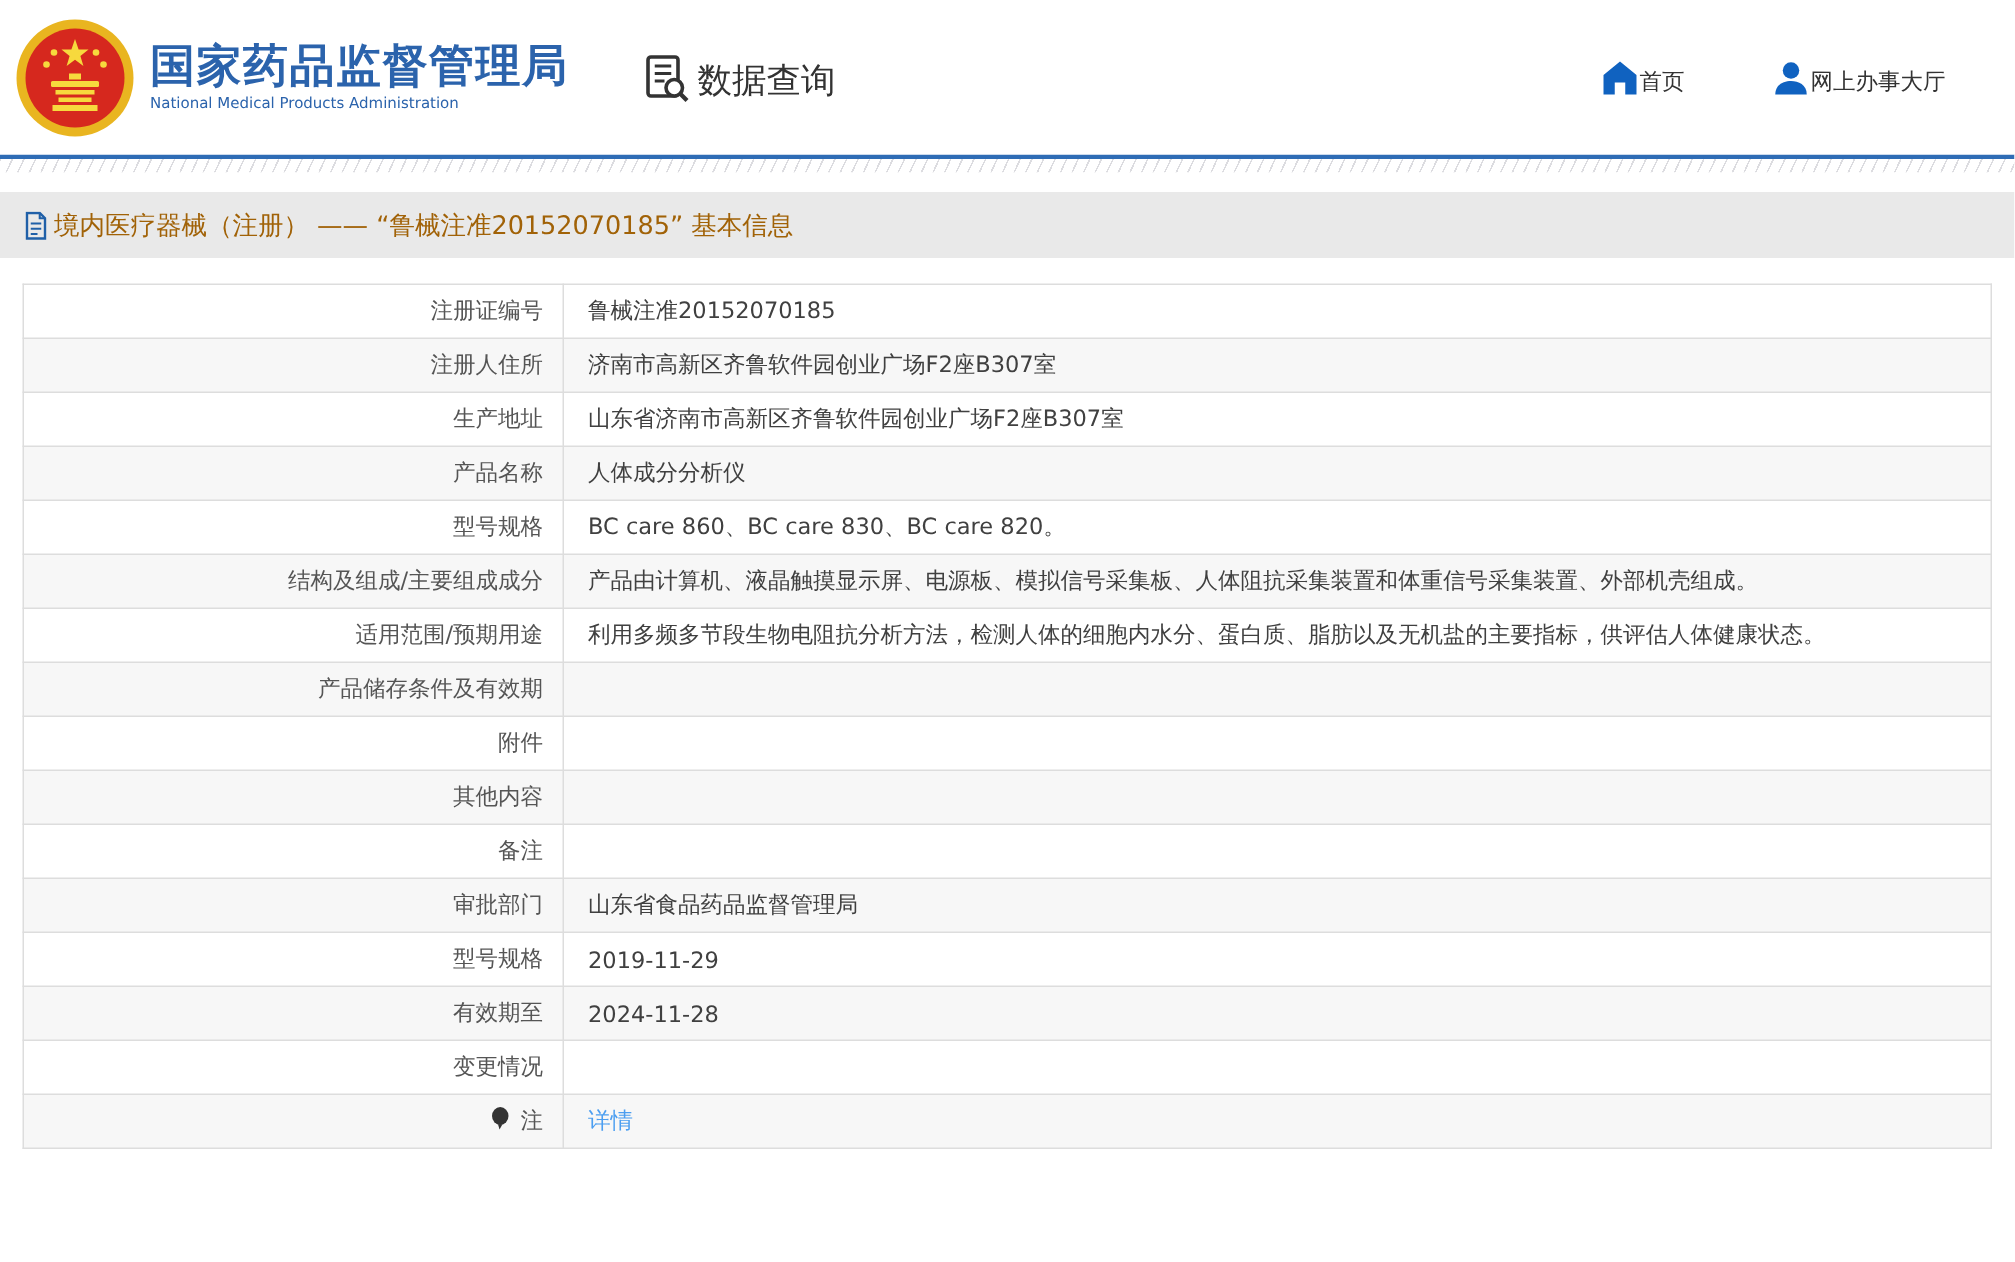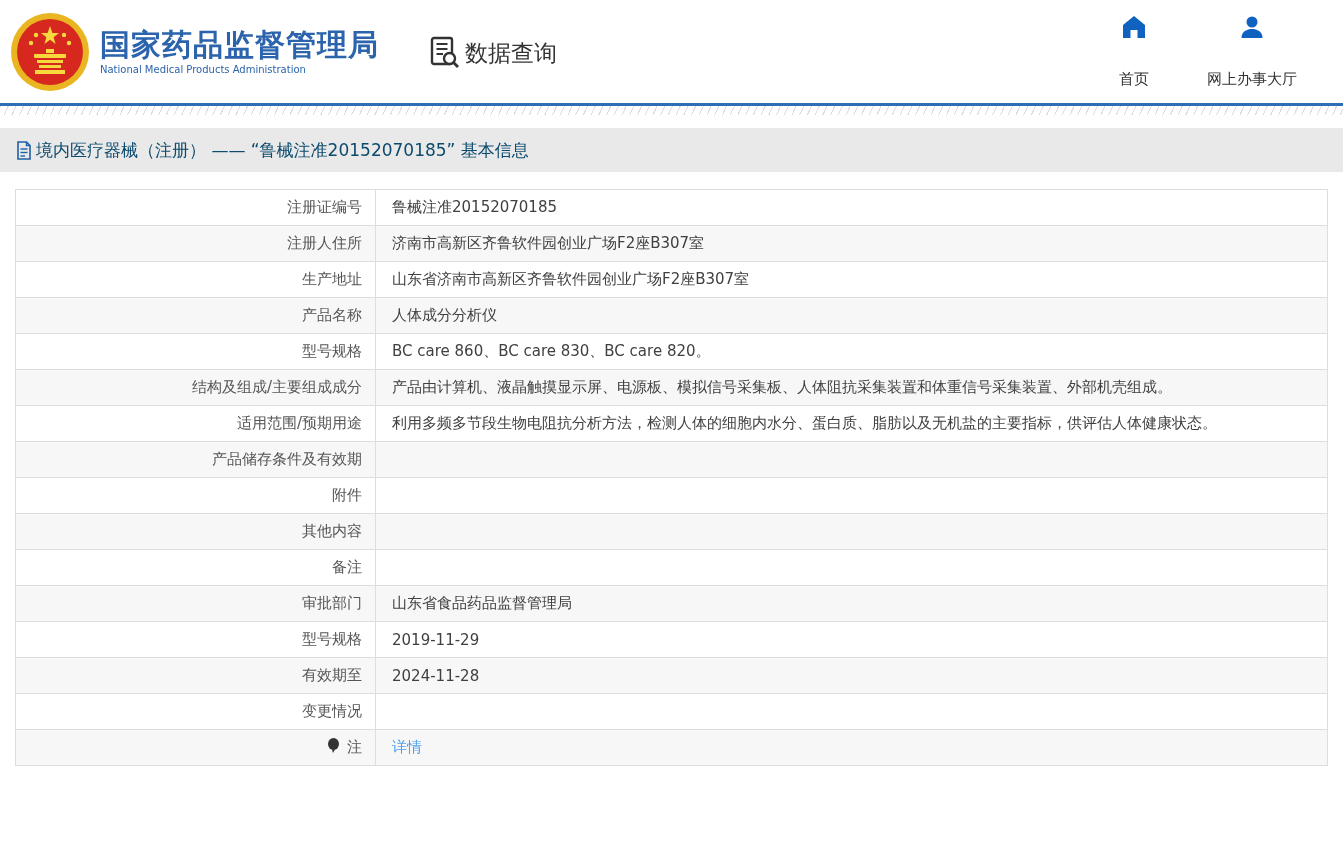--- a/index.html
+++ b/index.html
@@ -9,34 +9,34 @@
   .header { height:103px; display:flex; align-items:center; background:#fff; position:relative; }
   .logo-wrap { display:flex; align-items:center; margin-left:10px; cursor:pointer; }
   .emblem { width:80px; height:80px; flex:0 0 80px; }
   .logo-text { margin-left:10px; }
   .logo-title { font-size:30px; font-weight:bold; color:#2b63ac; letter-spacing:1px; line-height:1.15; }
   .logo-sub { font-size:10px; color:#2b63ac; margin-top:2px; }
   .section-entry { display:flex; align-items:flex-end; margin-left:48px; cursor:pointer; }
   .section-entry .ds-icon { width:34px; height:34px; }
   .section-label { font-size:23px; color:#333; margin-left:4px; font-weight:500; }
   .header-nav { margin-left:auto; display:flex; align-items:center; gap:58px; padding-right:46px; }
-  .nav-item { display:flex; flex-direction:column; align-items:center; cursor:pointer;gap:24px; }
+  .nav-item { display:flex; flex-direction:row; align-items:center; cursor:pointer; }
   .nav-item svg { width:26px; height:26px; }
   .nav-label { font-size:15px; color:#333; margin-top:6px; white-space:nowrap; }
 
   
   .blue-line { height:3px; background:#2e6cb5; }
   .hatch { height:9px; background:repeating-linear-gradient(115deg,#dcdce0 0px,#dcdce0 1px,transparent 1px,transparent 7px); }
   .gap-sm { height:13px; background:#fff; }
 
   
   .crumb-bar { height:44px; background:#e9e9e9; display:flex; align-items:center; }
   .crumb-inner { display:flex; align-items:center; margin-left:16px; }
   .crumb-inner svg { width:16px; height:19px; }
-  .crumb-text { font-size:17px; color:#0c4a6e; margin-left:4px; }
+  .crumb-text { font-size:17px; color:#a16207; margin-left:4px; }
 
   .gap-md { height:17px; background:#fff; }
 
   
   .table-wrap { margin:0 15px; }
   table.info { width:100%; border-collapse:collapse; table-layout:fixed;padding-left:43px; }
   table.info td { border:1px solid #ddd; height:36px; font-size:15px; vertical-align:middle; }
   td.lbl { width:360px; text-align:right; padding-right:13px; color:#555; }
   td.val { padding-left:16px; color:#404040; }
   tr:nth-child(even) { background:#f7f7f7; }

